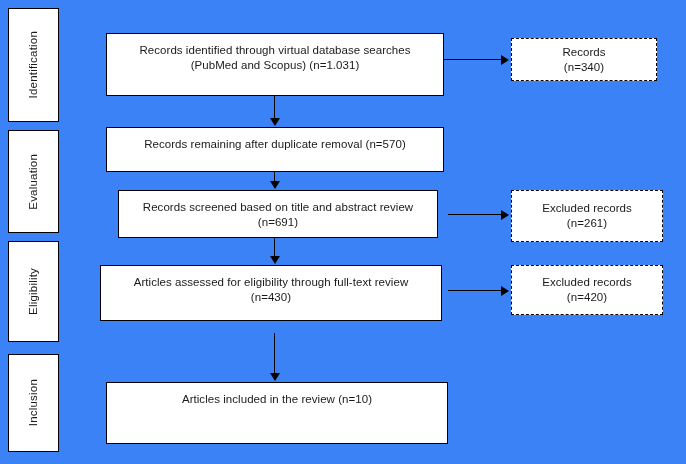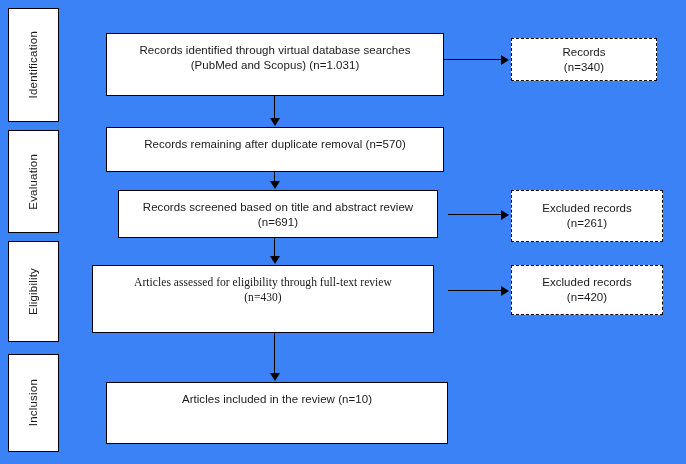--- a/index.html
+++ b/index.html
@@ -130,21 +130,21 @@
 
   <div class="flow-box" style="left:106px; top:127px; width:338px; height:45px;">
     <span class="flow-text">Records remaining after duplicate removal (n=570)</span>
   </div>
 
   <div class="flow-box" style="left:106px; top:190px; width:320px; height:48px;margin-left:12px;">
     <span class="flow-text">Records screened based on title and abstract review
 (n=691)</span>
   </div>
 
-  <div class="flow-box" style="left:92px; top:265px; width:342px; height:68px;font-family:Liberation Serif, serif;">
+  <div class="flow-box" style="left:100px; top:265px; width:342px; height:56px;">
     <span class="flow-text">Articles assessed for eligibility through full-text review
 (n=430)</span>
   </div>
 
   <div class="flow-box" style="left:106px; top:382px; width:342px; height:62px;">
     <span class="flow-text">Articles included in the review (n=10)</span>
   </div>
 
   <div class="dashed-box" style="left:511px; top:38px; width:146px; height:43px;">
     <span class="dashed-text">Records

